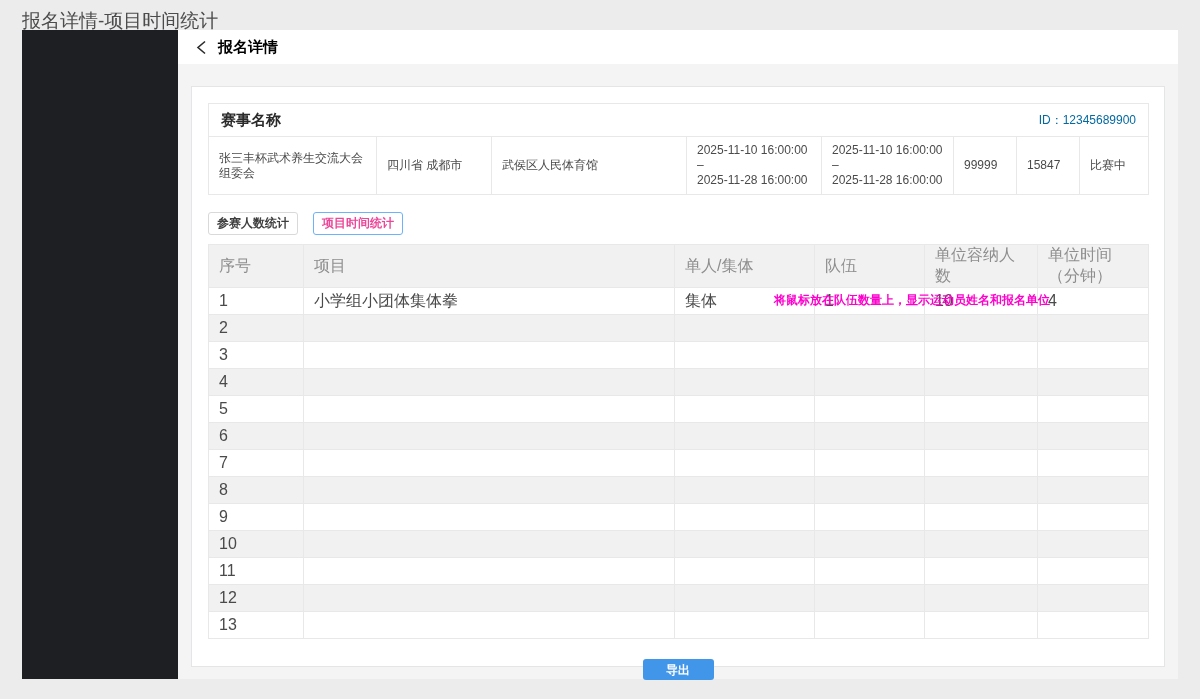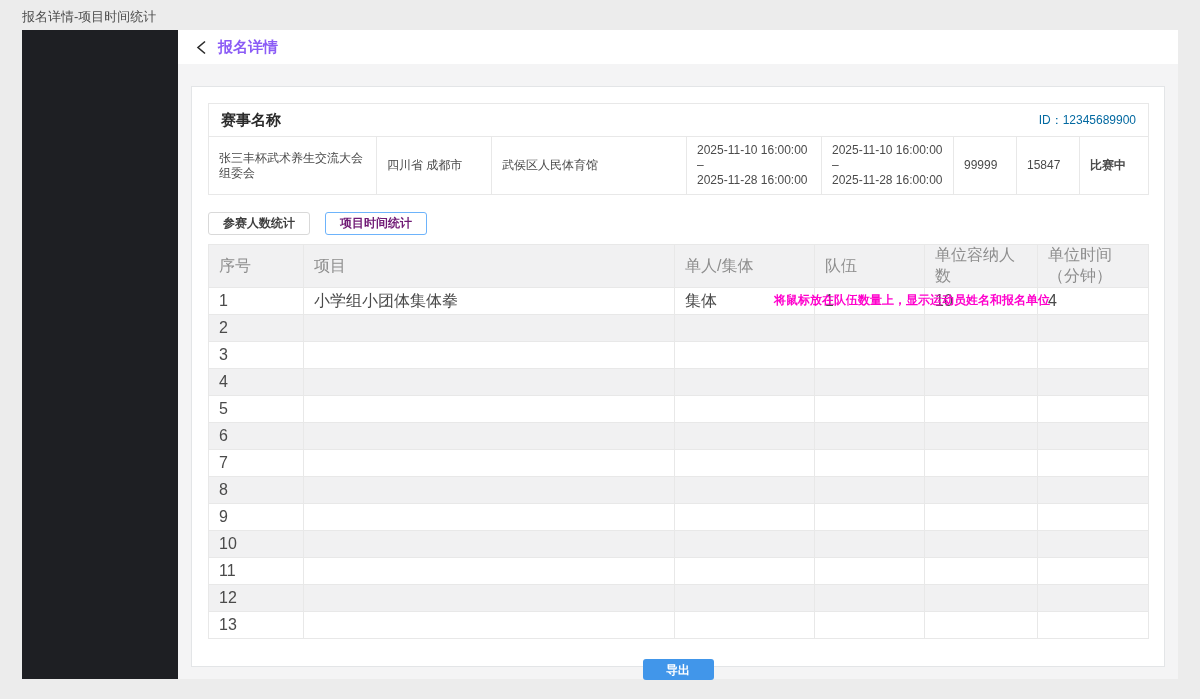--- a/index.html
+++ b/index.html
@@ -2,53 +2,53 @@
 <html><head>
 <meta charset="utf-8">
 <style>
   html, body { margin:0; padding:0; overflow:hidden; }
   body {
     width:1200px; height:699px; position:relative;
     background:#ececec;
     font-family:"Liberation Sans","DejaVu Sans",sans-serif;
     -webkit-font-smoothing:antialiased;
   }
-  .page-title { position:absolute; left:22px; top:8px; font-size:13px; color:#4c4c4c; }
+  .page-title { position:absolute; left:22px; top:8px; font-size:19px; color:#4c4c4c; }
 
   .app { position:absolute; left:22px; top:30px; width:1156px; height:649px; display:flex; }
   .sidebar { width:156px; background:#1e1f23; flex:none; }
   .content { flex:1; background:#f4f4f5; display:flex; flex-direction:column; min-width:0; }
 
   .topbar { height:34px; background:#fff; display:flex; align-items:center; padding:0 18px; flex:none; }
   .back-btn { display:flex; align-items:center; background:none; border:none; padding:0; margin-right:11px; cursor:pointer; }
-  .topbar-title { font-size:15px; font-weight:bold; color:#8b5cf6; }
+  .topbar-title { font-size:15px; font-weight:bold; color:#000000; }
 
   .card {
     margin:22px 13px 0 13px; background:#fff; border:1px solid #e3e5e7;
     height:581px; box-sizing:border-box; padding:16px;
   }
 
   table { border-collapse:collapse; table-layout:fixed; }
   .evt-table { width:940px; }
   .evt-table td, .evt-table th { border:1px solid #e8e8e8; box-sizing:border-box; }
   .evt-title-cell { padding:7px 12px 6px 12px; }
   .evt-title-inner { display:flex; align-items:center; justify-content:space-between; }
   .evt-name { font-size:15px; font-weight:bold; color:#2b2b2b; }
   .evt-id { font-size:12px; color:#0369a1; }
   .evt-table th { font-size:12px; font-weight:normal; color:#8e8e8e; text-align:left; padding:6px 10px; background:#fff; }
   .evt-table td.val { font-size:12px; color:#4a4a4a; padding:6px 10px; line-height:15px; vertical-align:middle; }
-  .status-ongoing { color:#45b14e; font-weight:bold; }
+  .status-ongoing { color:#45b14e; font-weight:normal; }
 
   .tabs { margin-top:17px; display:flex; gap:15px; }
   .tab-btn {
-    height:23px; line-height:21px; padding:0 14px; font-size:12px; font-weight:bold;
+    height:23px; line-height:21px; padding:0 8px; font-size:12px; font-weight:bold;
     background:#fff; border:1px solid #d9d9d9; border-radius:3px; color:#3f3f3f; cursor:pointer;
     font-family:inherit;
   }
-  .tab-btn.active { border-color:#6db3fb; color:#701a75; }
+  .tab-btn.active { border-color:#6db3fb; color:#ec4899; }
 
   .stats-wrap { position:relative; margin-top:9px; }
   .stats-table { width:940px; font-size:16px; }
   .stats-table th {
     height:27px; padding:0 10px; border:1px solid #e8e8e8; background:#f1f1f2;
     color:#8e8e8e; font-weight:normal; text-align:left; box-sizing:border-box;
   }
   .stats-table td {
     height:27px; padding:0 10px; border:1px solid #e8e8e8; color:#4a4a4a; box-sizing:border-box;
   }

